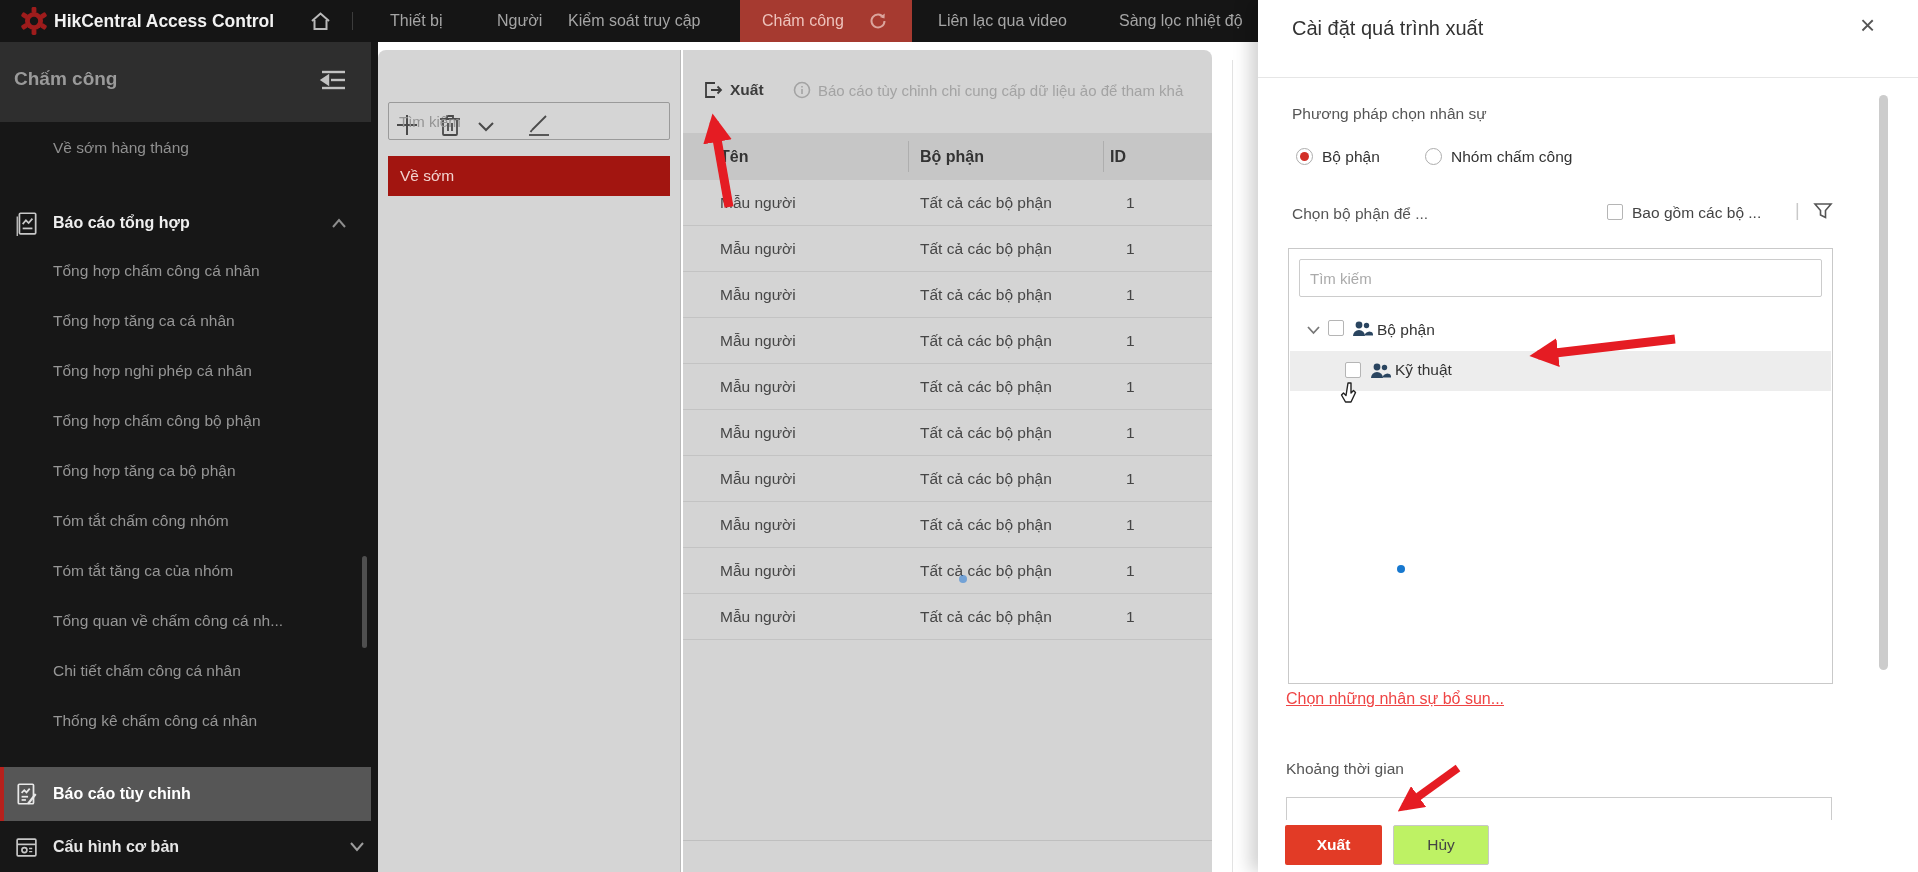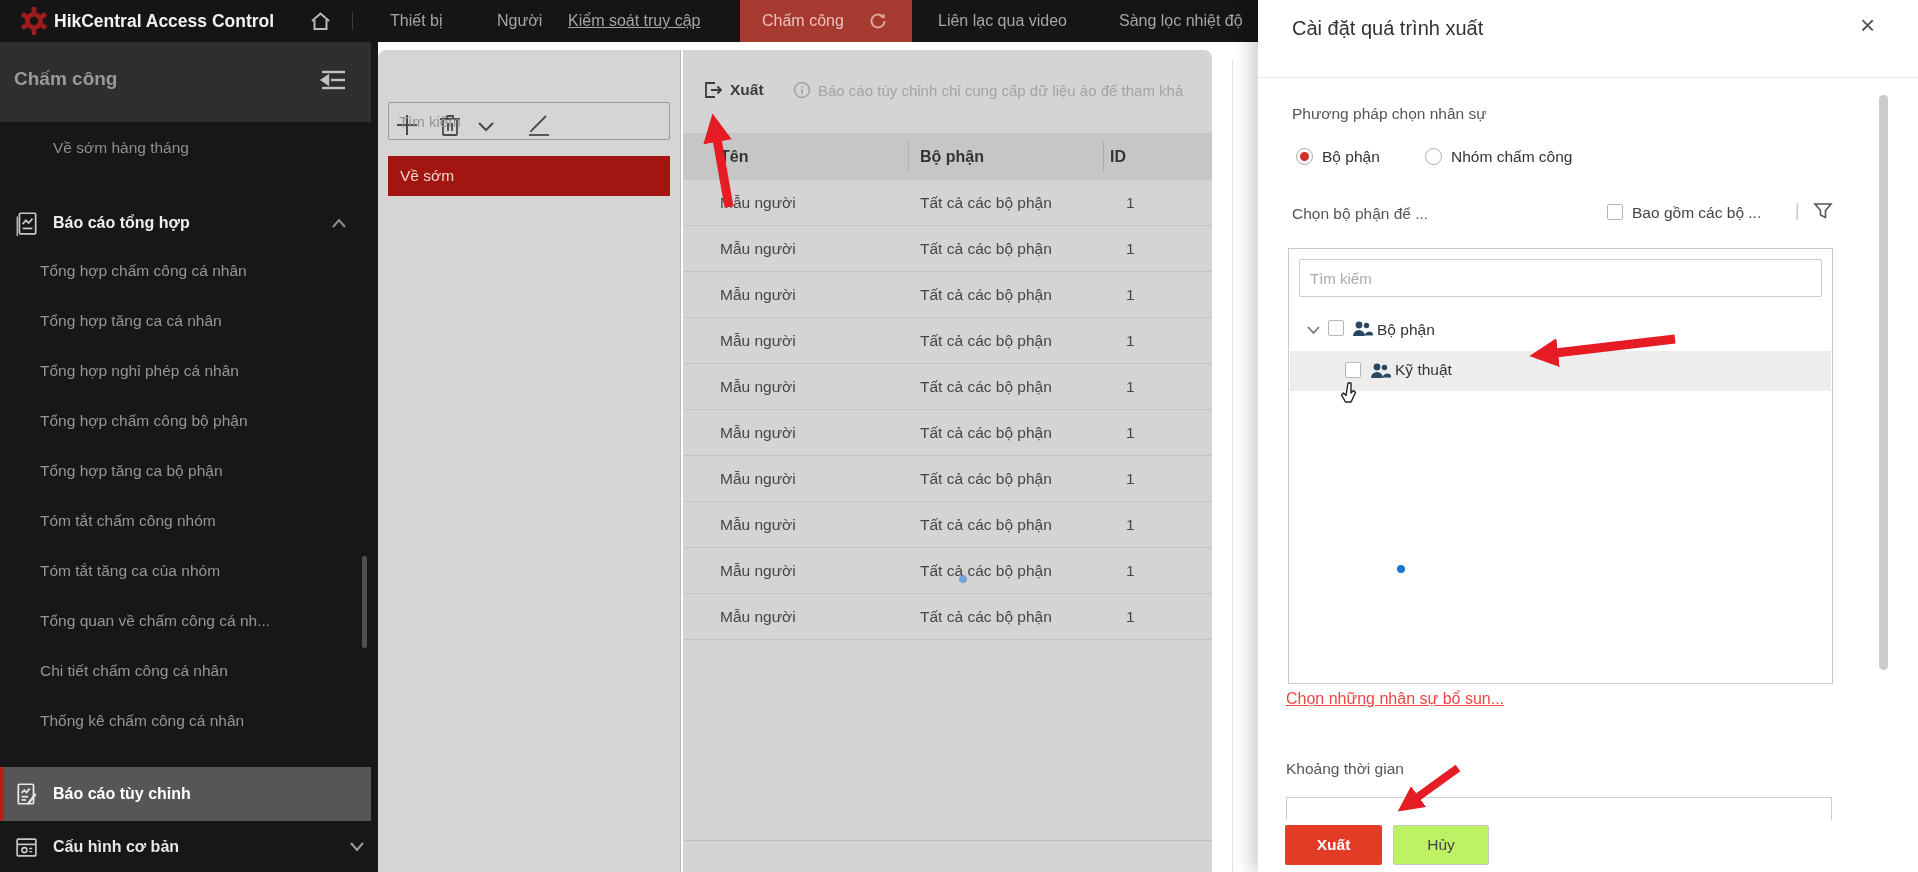--- a/index.html
+++ b/index.html
@@ -15,21 +15,21 @@
   .navsep{position:absolute;left:352px;top:12px;width:1px;height:18px;background:#3c3c3c;}
 
   
   #sidebar{left:0;top:42px;width:378px;height:830px;background:#171717;z-index:1;}
   #side-head{position:absolute;left:0;top:0;width:371px;height:80px;background:#2e2e2e;}
   #side-head .t{position:absolute;left:14px;top:26px;color:#9a9a9a;font-size:19px;font-weight:bold;}
   .side-top-item{position:absolute;left:0;top:84px;width:371px;height:44px;line-height:44px;color:#8f8f8f;font-size:15.5px;padding-left:53px;box-sizing:border-box;}
   .side-section{position:absolute;left:0;top:158px;width:371px;height:46px;line-height:46px;color:#efefef;font-size:16px;font-weight:bold;}
   .side-section .lbl{position:absolute;left:53px;top:0;}
   #submenu{position:absolute;left:0;top:204px;width:371px;}
-  .side-sub{height:50px;line-height:50px;color:#969696;font-size:15.5px;padding-left:40px;white-space:nowrap;overflow:hidden;}
+  .side-sub{height:50px;line-height:50px;color:#969696;font-size:15.5px;padding-left:53px;white-space:nowrap;overflow:hidden;}
   #side-active{position:absolute;left:0;top:725px;width:371px;height:54px;background:#565656;}
   #side-active .stripe{position:absolute;left:0;top:0;width:4px;height:54px;background:#b7211c;}
   #side-active .lbl{position:absolute;left:53px;top:0;height:54px;line-height:54px;color:#ffffff;font-size:16px;font-weight:bold;}
   #side-bottom{position:absolute;left:0;top:780px;width:371px;height:50px;}
   #side-bottom .lbl{position:absolute;left:53px;top:0;height:50px;line-height:50px;color:#e6e6e6;font-size:16px;font-weight:bold;}
   #side-scroll{position:absolute;left:362px;top:514px;width:5px;height:92px;background:#4f4f4f;border-radius:3px;}
   .side-icon{position:absolute;left:14px;}
 
   
   #listpanel{left:378px;top:50px;width:303px;height:822px;background:#d5d5d5;border-right:1px solid #b9b9b9;border-top-left-radius:8px;box-sizing:border-box;}
@@ -115,21 +115,21 @@
     <span id="brand">HikCentral Access Control</span>
     <span class="abs" style="left:310px;top:11px;">
       <svg width="21" height="20" viewBox="0 0 21 20">
           <path d="M2 10 L10.5 2.5 L19 10" fill="none" stroke="#b9b9b9" stroke-width="2"></path>
           <path d="M4.5 9 V18 H16.5 V9" fill="none" stroke="#b9b9b9" stroke-width="2"></path>
         </svg>
     </span>
     <span class="navsep"></span>
     <span class="navtxt" style="left:390px;">Thiết bị</span>
     <span class="navtxt" style="left:486px;margin-left:11px;">Người</span>
-    <span class="navtxt" style="left:568px;text-decoration:underline;">Kiểm soát truy cập</span>
+    <span class="navtxt" style="left:568px;">Kiểm soát truy cập</span>
     <div id="nav-active-tab">
       <span>Chấm công</span>
       <span class="abs" style="left:128px;top:11px;">
         <svg width="20" height="20" viewBox="0 0 20 20">
             <path d="M15.5 6.5 A6.5 6.5 0 1 0 16.5 10" fill="none" stroke="#dba49c" stroke-width="2"></path>
             <path d="M16.8 2.5 L16.5 7.5 L11.8 6" fill="#dba49c"></path>
           </svg>
       </span>
     </div>
     <span class="navtxt" style="left:938px;">Liên lạc qua video</span>

